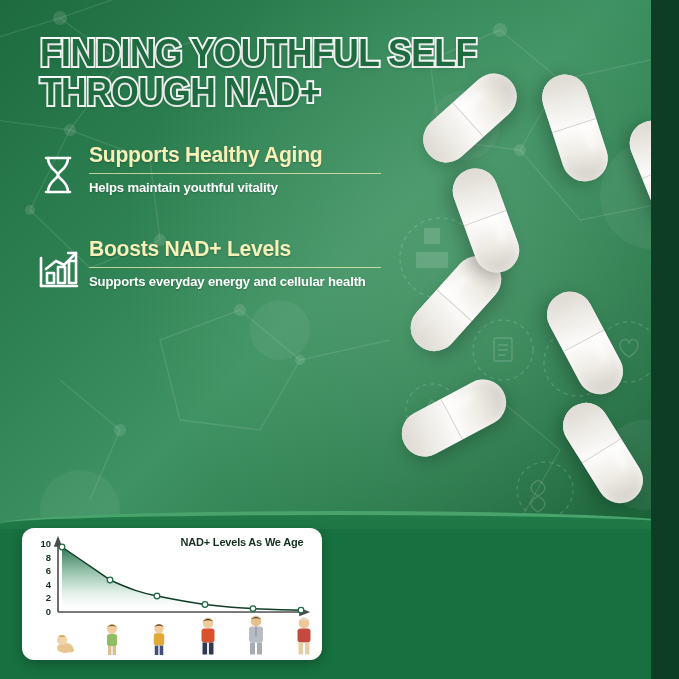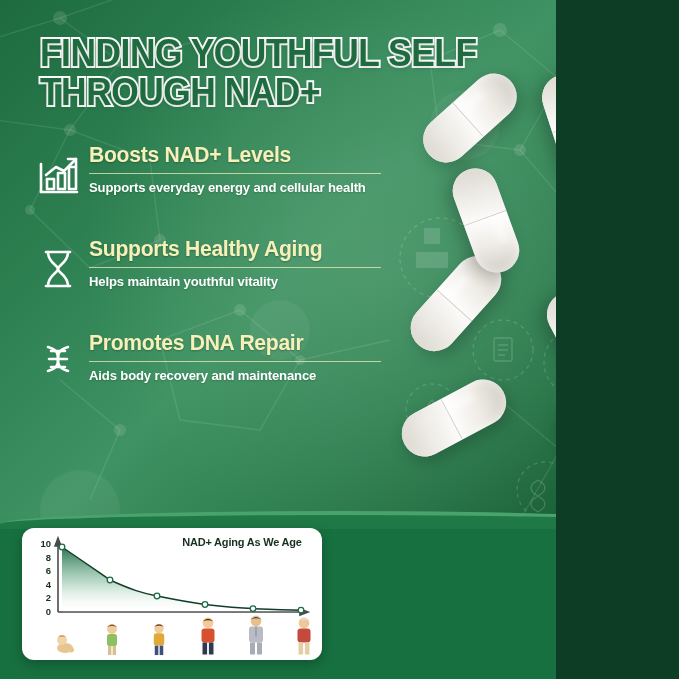--- a/index.html
+++ b/index.html
@@ -1,18 +1,18 @@
 <!DOCTYPE html>
 <html><head>
 <meta charset="utf-8">
 <style>
   html,body{margin:0;padding:0;background:#0d3d24;}
   *{box-sizing:border-box;}
   #poster{
-    position:relative;width:556px;height:679px;overflow:hidden;
+    position:relative;width:651px;height:679px;overflow:hidden;
     font-family:"Liberation Sans", sans-serif;
     background:
       radial-gradient(circle at 68% 38%, rgba(96,166,124,.55) 0%, rgba(96,166,124,0) 52%),
       linear-gradient(135deg,#1d6b3f 0%, #2f8253 28%, #3f9263 46%, #2c7c4e 66%, #14532d 100%);
   }
   
   .bg-layer{position:absolute;inset:0;pointer-events:none;}
   .bgsvg{position:absolute;inset:0;width:679px;height:679px;}
   .blob{position:absolute;border-radius:50%;background:rgba(255,255,255,.055);}
 
@@ -166,76 +166,62 @@
     <div class="capsule" style="left:548px;top:430px;width:110px;height:46px;transform:rotate(58deg);"></div>
     <div class="capsule" style="left:432px;top:198px;width:108px;height:45px;transform:rotate(70deg);"></div>
   </div>
 
   <div id="title">
     <div>FINDING YOUTHFUL SELF</div>
     <div>THROUGH NAD+</div>
   </div>
 
   <div id="features">
+
+    <div class="feature">
+      <span class="f-icon">
+        <svg viewBox="0 0 48 48" width="48" height="48" fill="none" stroke="#ffffff" stroke-width="2.6" stroke-linecap="round" stroke-linejoin="round">
+          <path d="M12 7 H36"></path>
+            <path d="M12 41 H36"></path>
+          <path d="M14 7 C14 18 24 20 24 24 C24 28 14 30 14 41"></path>
+          <path d="M34 7 C34 18 24 20 24 24 C24 28 34 30 34 41"></path>
+        </svg>
+      </span>
+      <div class="f-head">Supports Healthy Aging</div>
+      <div class="f-rule"></div>
+      <div class="f-sub">Helps maintain youthful vitality</div>
+    </div>
 
     <div class="feature">
       <span class="f-icon">
         <svg viewBox="0 0 48 48" width="48" height="48" fill="none" stroke="#ffffff" stroke-width="2.6" stroke-linecap="round" stroke-linejoin="round">
           <path d="M7 41 V13"></path>
             <path d="M7 41 H43"></path>
           <rect x="13" y="28" width="7" height="10"></rect>
           <rect x="24" y="22" width="7" height="16"></rect>
           <rect x="35" y="16" width="7" height="22"></rect>
           <path d="M12 24 L22 16 L30 20 L42 8"></path>
           <path d="M34 8 H42 V16"></path>
         </svg>
       </span>
       <div class="f-head">Boosts NAD+ Levels</div>
       <div class="f-rule"></div>
       <div class="f-sub">Supports everyday energy and cellular health</div>
     </div>
 
-    <div class="feature">
-      <span class="f-icon">
-        <svg viewBox="0 0 48 48" width="48" height="48" fill="none" stroke="#ffffff" stroke-width="2.6" stroke-linecap="round" stroke-linejoin="round">
-          <path d="M12 7 H36"></path>
-            <path d="M12 41 H36"></path>
-          <path d="M14 7 C14 18 24 20 24 24 C24 28 14 30 14 41"></path>
-          <path d="M34 7 C34 18 24 20 24 24 C24 28 34 30 34 41"></path>
-        </svg>
-      </span>
-      <div class="f-head">Supports Healthy Aging</div>
-      <div class="f-rule"></div>
-      <div class="f-sub">Helps maintain youthful vitality</div>
-    </div>
-
-
-    <div class="feature">
-      <span class="f-icon">
-        <svg viewBox="0 0 48 48" width="48" height="48" fill="none" stroke="#ffffff" stroke-width="2.6" stroke-linecap="round" stroke-linejoin="round">
-          <path d="M14 8 C34 14 14 26 34 32"></path>
-          <path d="M34 8 C14 14 34 26 14 32"></path>
-          <path d="M14 38 C30 42 22 44 34 44" opacity="0"></path>
-          <path d="M17 12 H31 M15 20 H33 M17 28 H31"></path>
-          <path d="M12 40 C32 34 12 46 32 40" opacity=".0"></path>
-        </svg>
-      </span>
-      <div class="f-head">Promotes DNA Repair</div>
-      <div class="f-rule"></div>
-      <div class="f-sub">Aids body recovery and maintenance</div>
-    </div>
+
   </div>
 
   <div id="band">
     <div id="band-inner"></div>
   </div>
 
 
   <div id="card">
-    <div id="chart-title">NAD+ Aging As We Age</div>
+    <div id="chart-title">NAD+ Levels As We Age</div>
 
     <svg id="chart-svg" width="300" height="132" viewBox="0 0 300 132">
       <defs>
         <linearGradient id="areaGrad" x1="0" y1="0" x2="0" y2="1">
           <stop offset="0%" stop-color="#1f6b45" stop-opacity="0.95"></stop>
           <stop offset="55%" stop-color="#6cb08c" stop-opacity="0.45"></stop>
           <stop offset="100%" stop-color="#ffffff" stop-opacity="0.05"></stop>
         </linearGradient>
       </defs>
 

